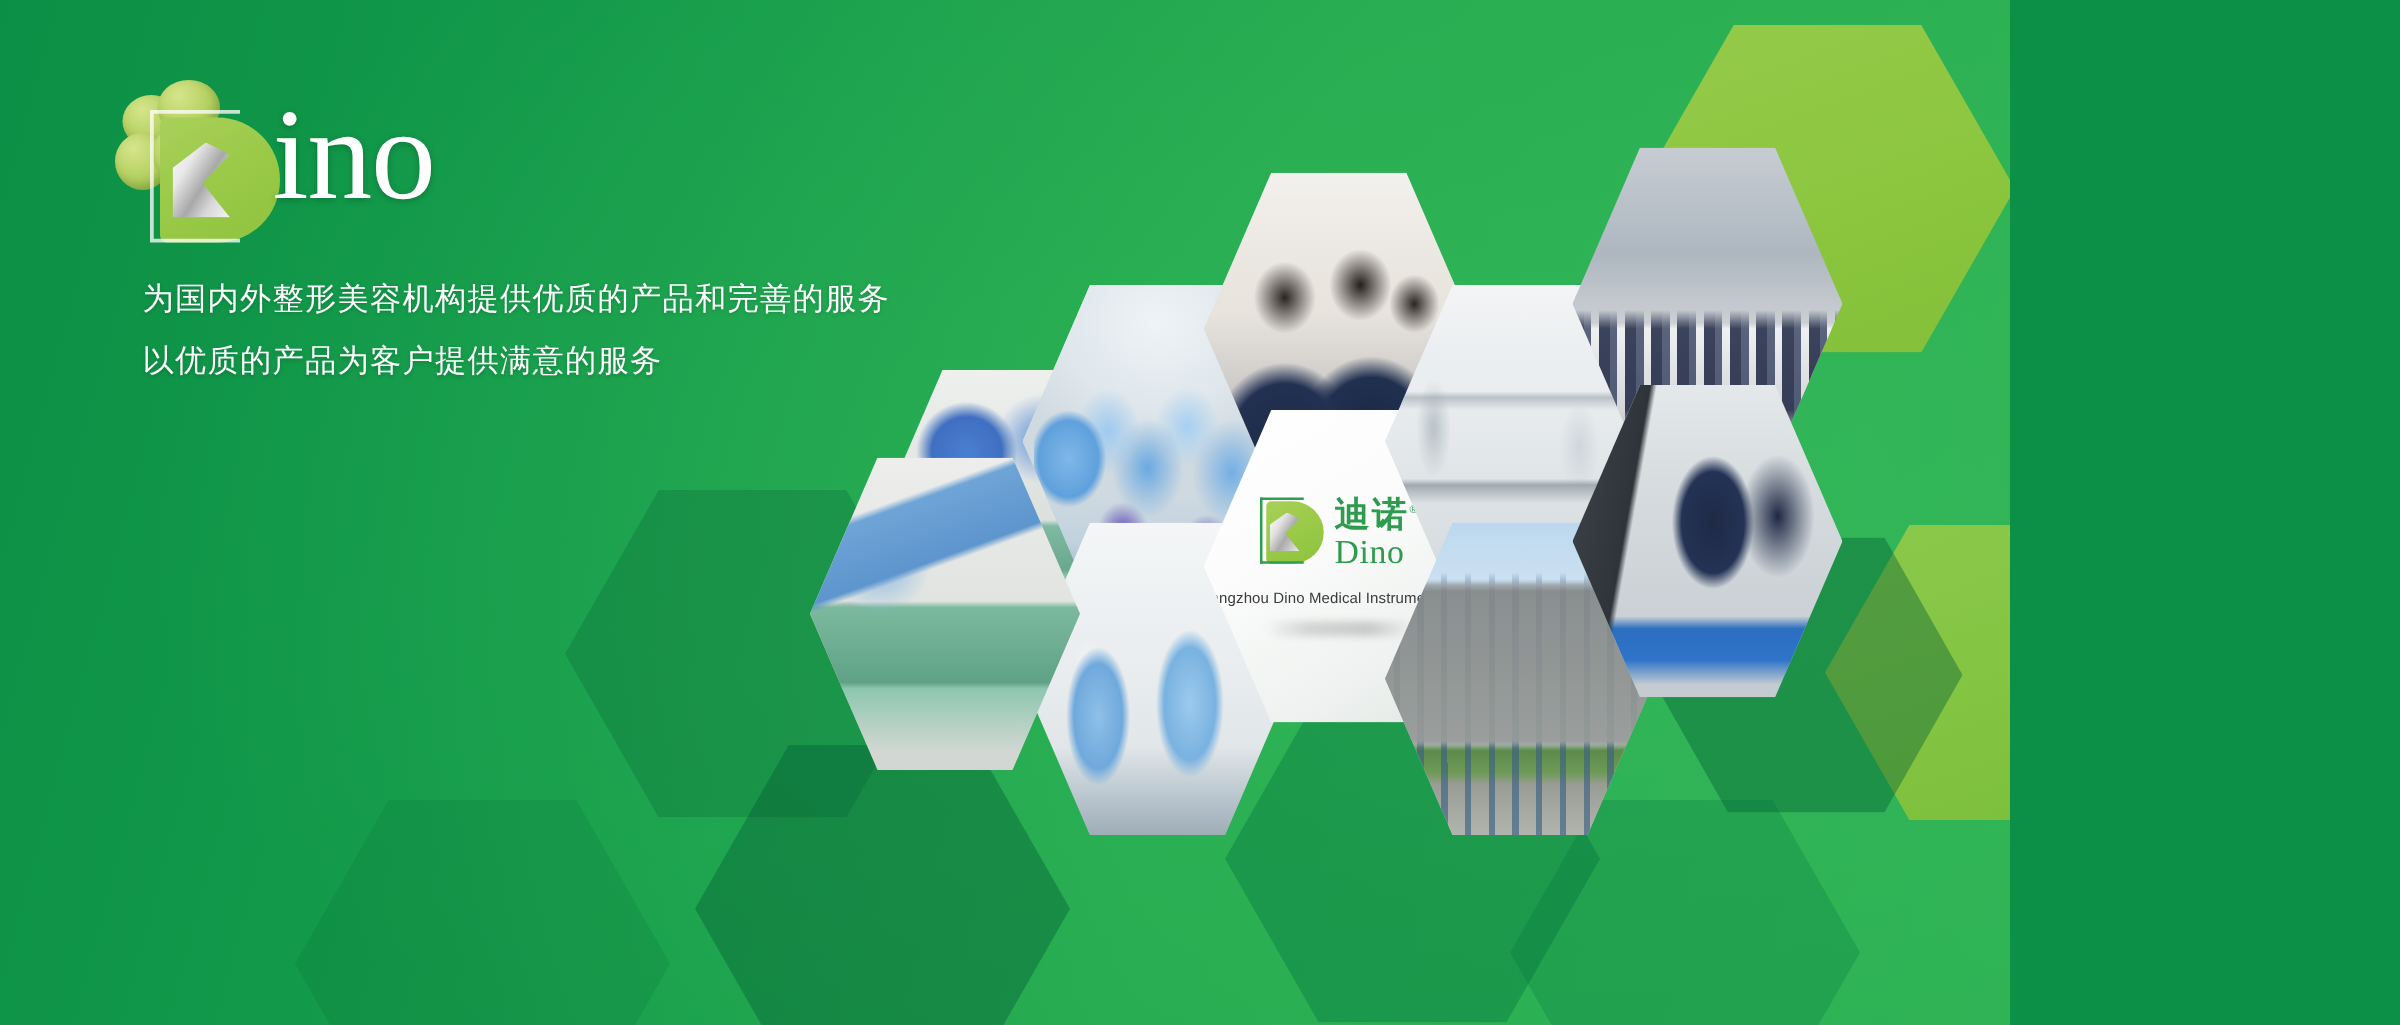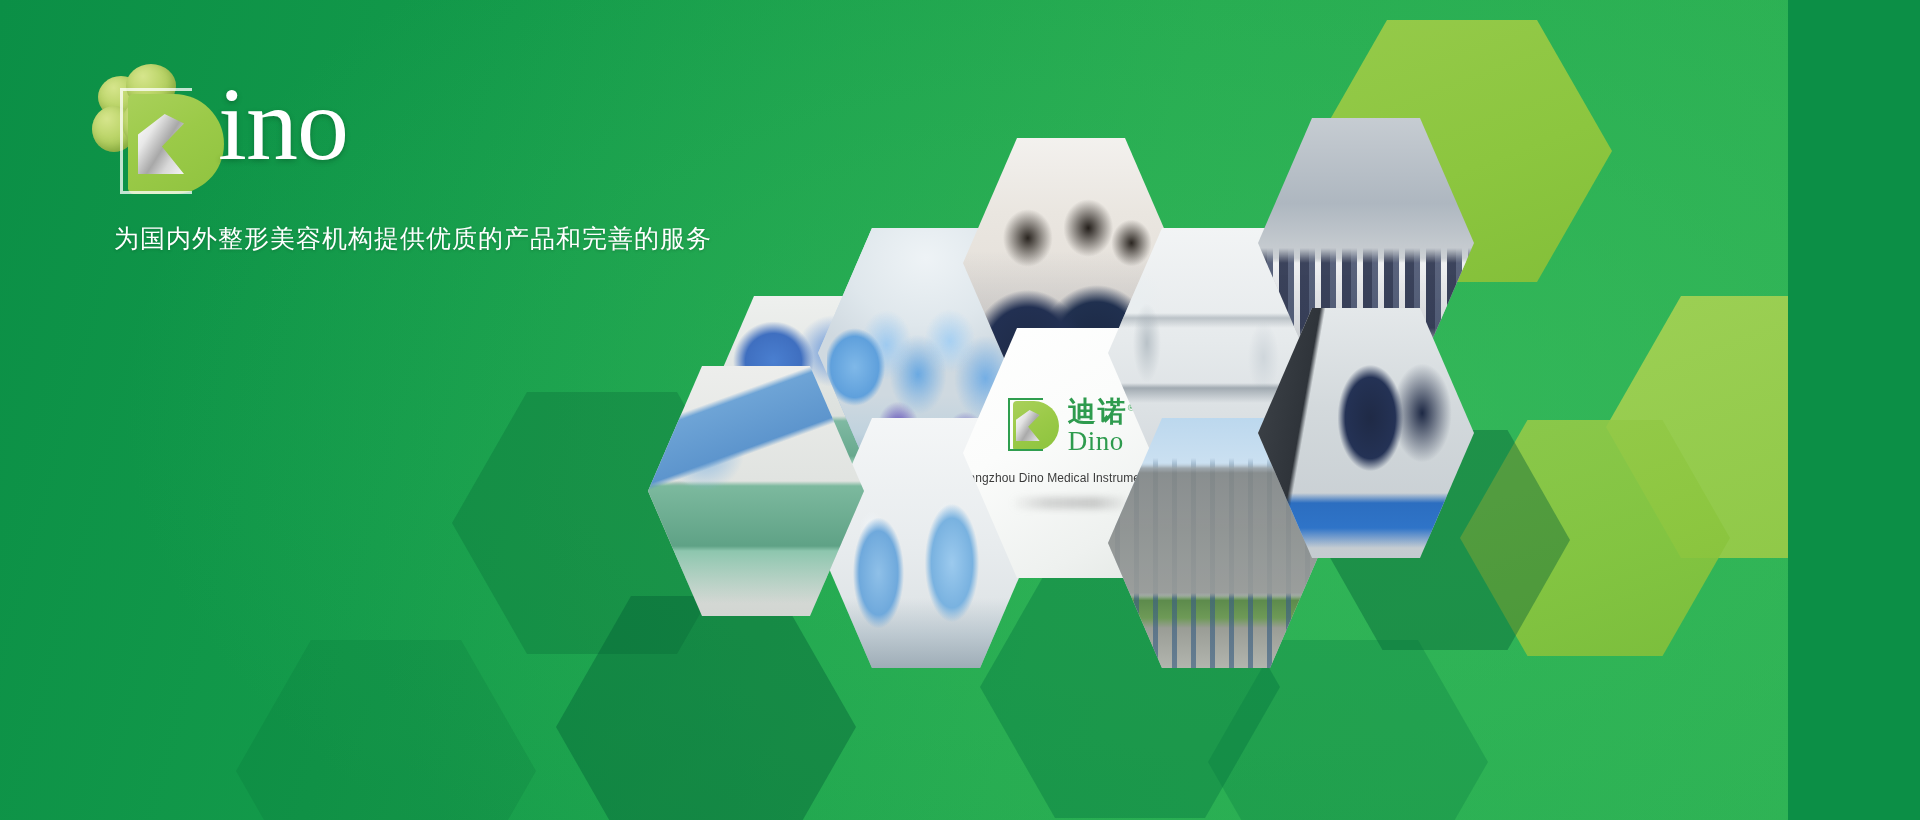--- a/index.html
+++ b/index.html
@@ -1,17 +1,17 @@
 <!DOCTYPE html>
 <html><head>
 <meta charset="utf-8">
 <style>
   html,body{margin:0;padding:0;background:#0c8f46;}
   body{font-family:"Liberation Sans","DejaVu Sans",sans-serif;}
-  #stage{position:relative;width:1788px;height:820px;overflow:hidden;
+  #stage{position:relative;width:1608px;height:820px;overflow:hidden;
          background:
            radial-gradient(115% 130% at 78% 50%, rgba(60,190,95,.55) 0%, rgba(60,190,95,0) 62%),
            linear-gradient(105deg,#0b8f46 0%,#139a4a 26%,#23a94f 60%,#2cb153 100%);}
   .hexflat{position:absolute;clip-path:polygon(25% 0%,75% 0%,100% 50%,75% 100%,25% 100%,0% 50%);}
 
   .deco-dark{background:rgba(2,92,52,.40);}
   .deco-dark2{background:rgba(2,92,52,.26);}
   .deco-light{background:linear-gradient(160deg,#95ca4a 0%,#8cc63f 55%,#83bf39 100%);}
   .deco-light2{background:linear-gradient(160deg,#a2d154 0%,#93c946 100%);}
   .deco-mid{background:rgba(1,110,60,.35);}
@@ -32,21 +32,21 @@
        background:linear-gradient(150deg,#a9d05a 0%,#9bca48 45%,#8fc33f 100%);}
   #brand .dframe{position:absolute;left:0;top:0;width:72px;height:106px;
        border:3px solid rgba(255,255,255,.75);border-right:none;box-sizing:border-box;}
   #brand .peel{position:absolute;left:18px;top:26px;width:46px;height:60px;
        background:linear-gradient(122deg,#ffffff 0%,#e8e8e8 28%,#a8a8a8 55%,#d8d8d8 74%,#f4f4f4 100%);
        clip-path:polygon(0% 100%,0% 34%,58% 0%,100% 16%,52% 54%,100% 100%);}
   #brand .word{position:absolute;left:126px;top:10px;font-size:104px;line-height:104px;
        color:#ffffff;font-family:"Liberation Serif","DejaVu Serif",serif;letter-spacing:-1px;
        text-shadow:0 2px 5px rgba(0,60,25,.35);}
 
-  #taglines{position:absolute;left:114px;top:214px;font-family:Liberation Serif, serif;}
+  #taglines{position:absolute;left:114px;top:214px;}
   .tag{color:#ffffff;font-size:25px;line-height:50px;letter-spacing:1px;font-weight:500;
        text-shadow:0 1px 3px rgba(0,60,25,.30);white-space:nowrap;}
 
   
   .photohex{position:absolute;clip-path:polygon(25% 0%,75% 0%,100% 50%,75% 100%,25% 100%,0% 50%);
             overflow:hidden;}
   .ph-inner{position:absolute;inset:0;}
 
   
   .p-cleanroom{background:
@@ -186,20 +186,21 @@
     <div class="dmark">
       <span class="dcircle"></span>
       <span class="dframe"></span>
       <span class="peel"></span>
     </div>
     <div class="word">ino</div>
   </div>
 
   <div id="taglines">
     <div class="tag">为国内外整形美容机构提供优质的产品和完善的服务</div>
+    <div class="tag">以优质的产品为客户提供满意的服务</div>
   </div>
 
   <div class="photohex" style="left:700px;top:296px;width:216px;height:250px;">
     <div class="ph-inner p-machine"></div>
   </div>
 
   <div class="photohex" style="left:818px;top:228px;width:216px;height:250px;">
     <div class="ph-inner p-cleanroom"></div>
   </div>
   <div class="photohex" style="left:818px;top:418px;width:216px;height:250px;">

